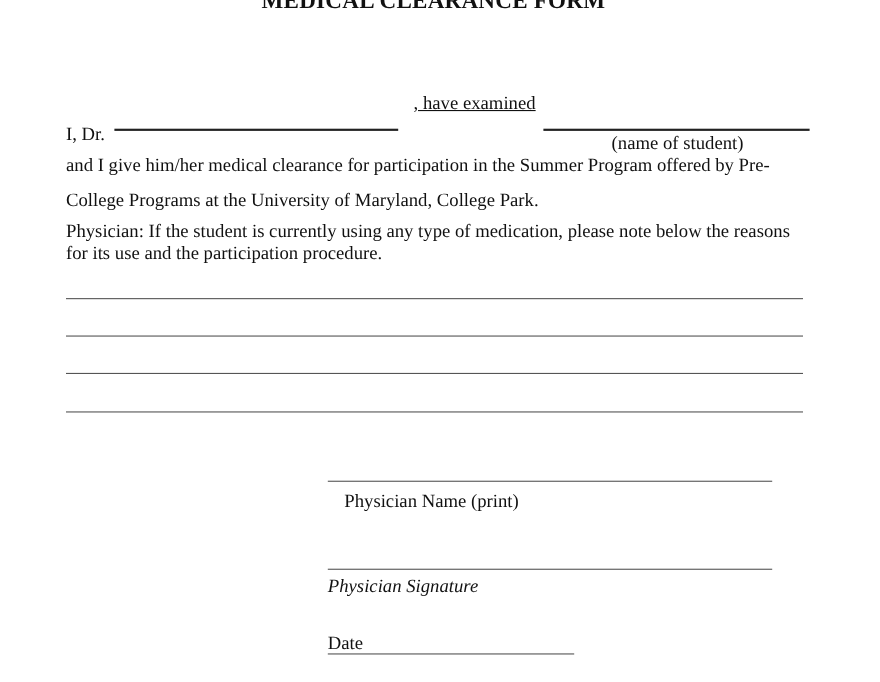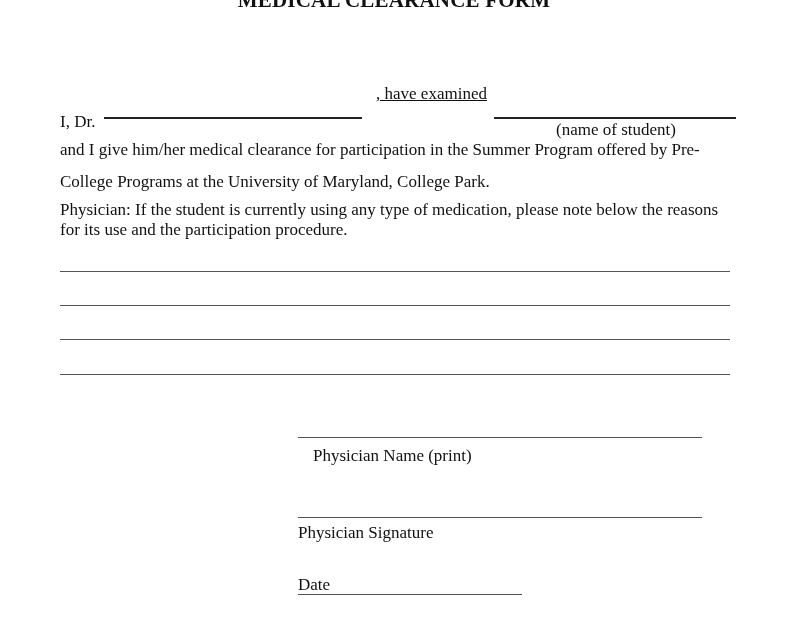--- a/index.html
+++ b/index.html
@@ -39,17 +39,17 @@
 <div class="line" style="left:60px; top:339px; width:670px;"></div>
 <input class="blank" style="left: 60px; top: 355px; width: 670px; height: 18px;" value="">
 <div class="line" style="left:60px; top:374px; width:670px;"></div>
 
 <input class="blank" style="left: 298px; top: 418px; width: 404px; height: 18px;" value="">
 <div class="line" style="left:298px; top:437px; width:404px;"></div>
 <div class="abs txt" style="left:298px; top:446px;margin-left:15px;">Physician Name (print)</div>
 
 <input class="blank" style="left: 298px; top: 498px; width: 404px; height: 18px;" value="">
 <div class="line" style="left:298px; top:517px; width:404px;"></div>
-<div class="abs txt" style="left:298px; top:523px;">Physician Signature</div>
+<div class="abs txt" style="left:298px; top:523px;font-style:italic;">Physician Signature</div>
 
 <input class="blank" style="left: 298px; top: 575px; width: 224px; height: 18px;" value="">
 <div class="line" style="left:298px; top:594px; width:224px;"></div>
 <div class="abs txt" style="left:298px; top:575px;">Date</div>
 
 </body></html>

